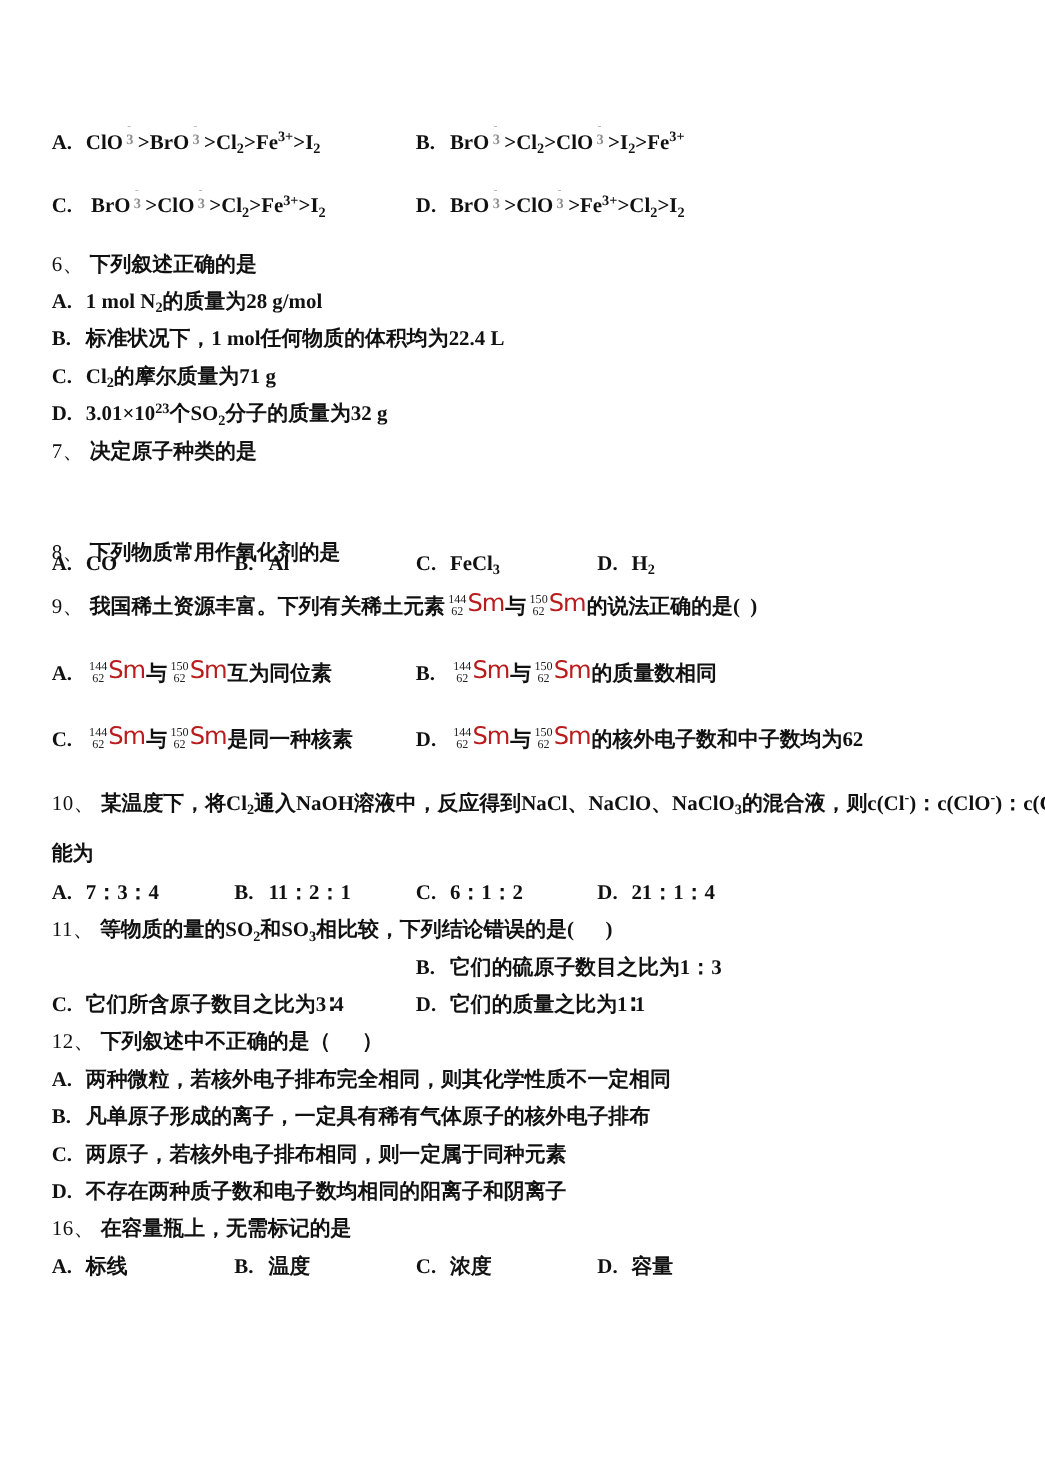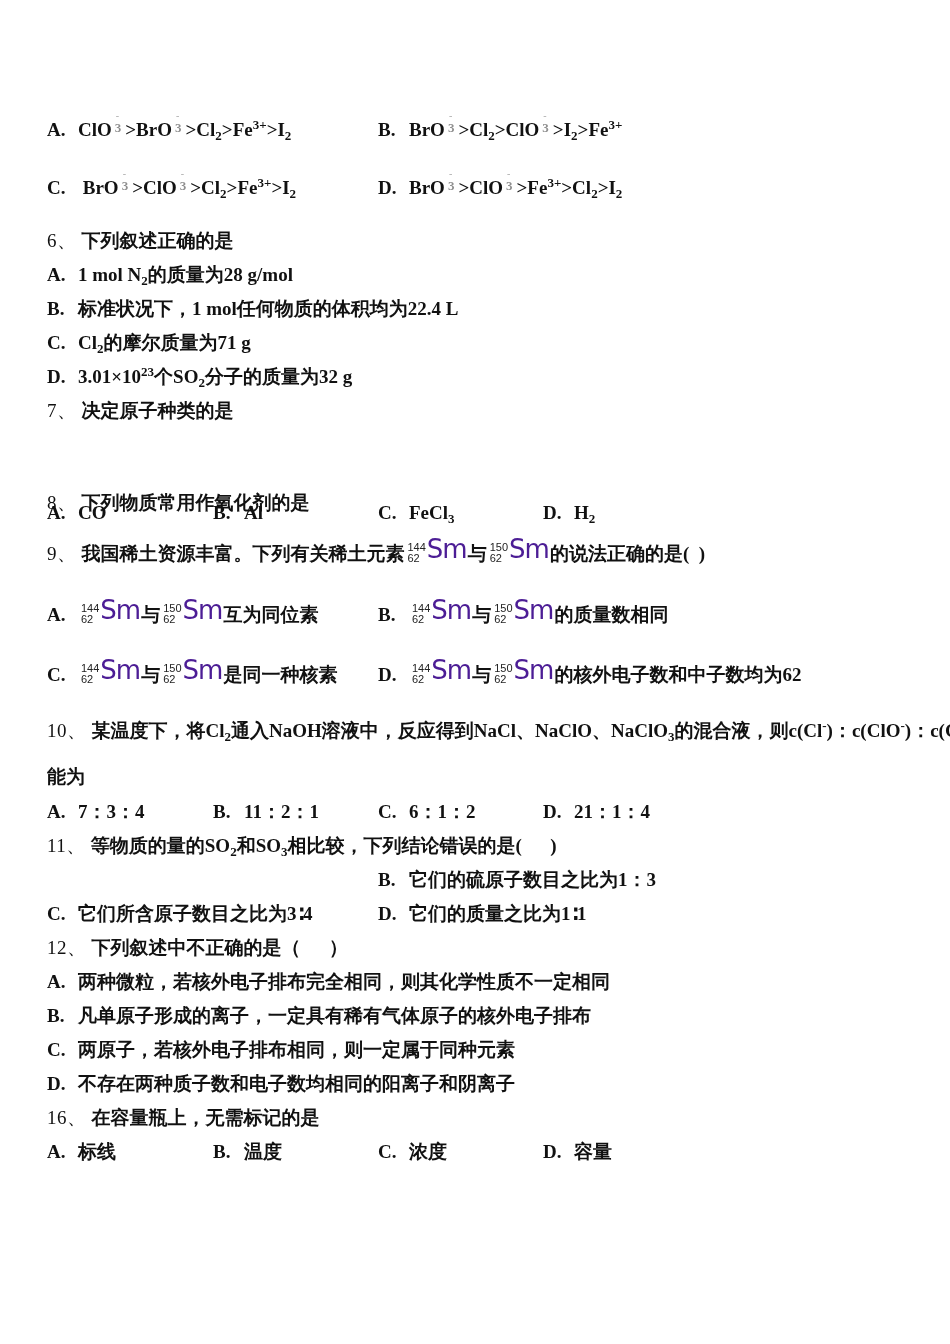--- a/index.html
+++ b/index.html
@@ -24,26 +24,26 @@
   .cC{position:absolute;left:331px;top:0}
   .cD{position:absolute;left:496px;top:0}
   .inopt{margin-right:21px}
   sub{font-size:13px;line-height:0;vertical-align:-4px}
   sup{font-size:13px;line-height:0;vertical-align:7px}
   
   .g3{font-style:normal;font-weight:700;color:#8f8f8f;font-size:13px;
       position:relative;top:-4px;display:inline-block;margin:0 4px 0 3px}
   .g3 b{position:absolute;left:1px;top:-12px;font-size:10px;font-weight:400;color:#ababab}
   
-  .iso{display:inline-block;text-align:left;font-style:normal;
-       font-family:Liberation Sans, sans-serif;font-weight:400;
+  .iso{display:inline-block;text-align:center;font-style:normal;
+       font-family:Liberation Serif, serif;font-weight:400;
        color:#222;vertical-align:-2px;margin:0 1px 0 3px}
   .iso b,.iso u{display:block;font-weight:400;text-decoration:none;font-size:11px;line-height:11px}
   .el{font-style:normal;font-family:"DejaVu Sans","Liberation Sans",sans-serif;
-      font-weight:400;font-size:26px;letter-spacing:-1px;vertical-align:2px;margin-right:1px;color:#4c1d95}
+      font-weight:400;font-size:22px;letter-spacing:-1px;vertical-align:2px;margin-right:1px;color:#b91c1c}
 </style>
 </head>
 <body>
 
 <div class="page">
 
   <div class="line" style="top:117px">
     <span><span class="ol">A.</span><span>ClO<i class="g3"><b>-</b>3</i>&gt;BrO<i class="g3"><b>-</b>3</i>&gt;Cl<sub>2</sub>&gt;Fe<sup>3+</sup>&gt;I<sub>2</sub></span></span>
     <span class="c2"><span class="ol">B.</span><span>BrO<i class="g3"><b>-</b>3</i>&gt;Cl<sub>2</sub>&gt;ClO<i class="g3"><b>-</b>3</i>&gt;I<sub>2</sub>&gt;Fe<sup>3+</sup></span></span>
   </div>

